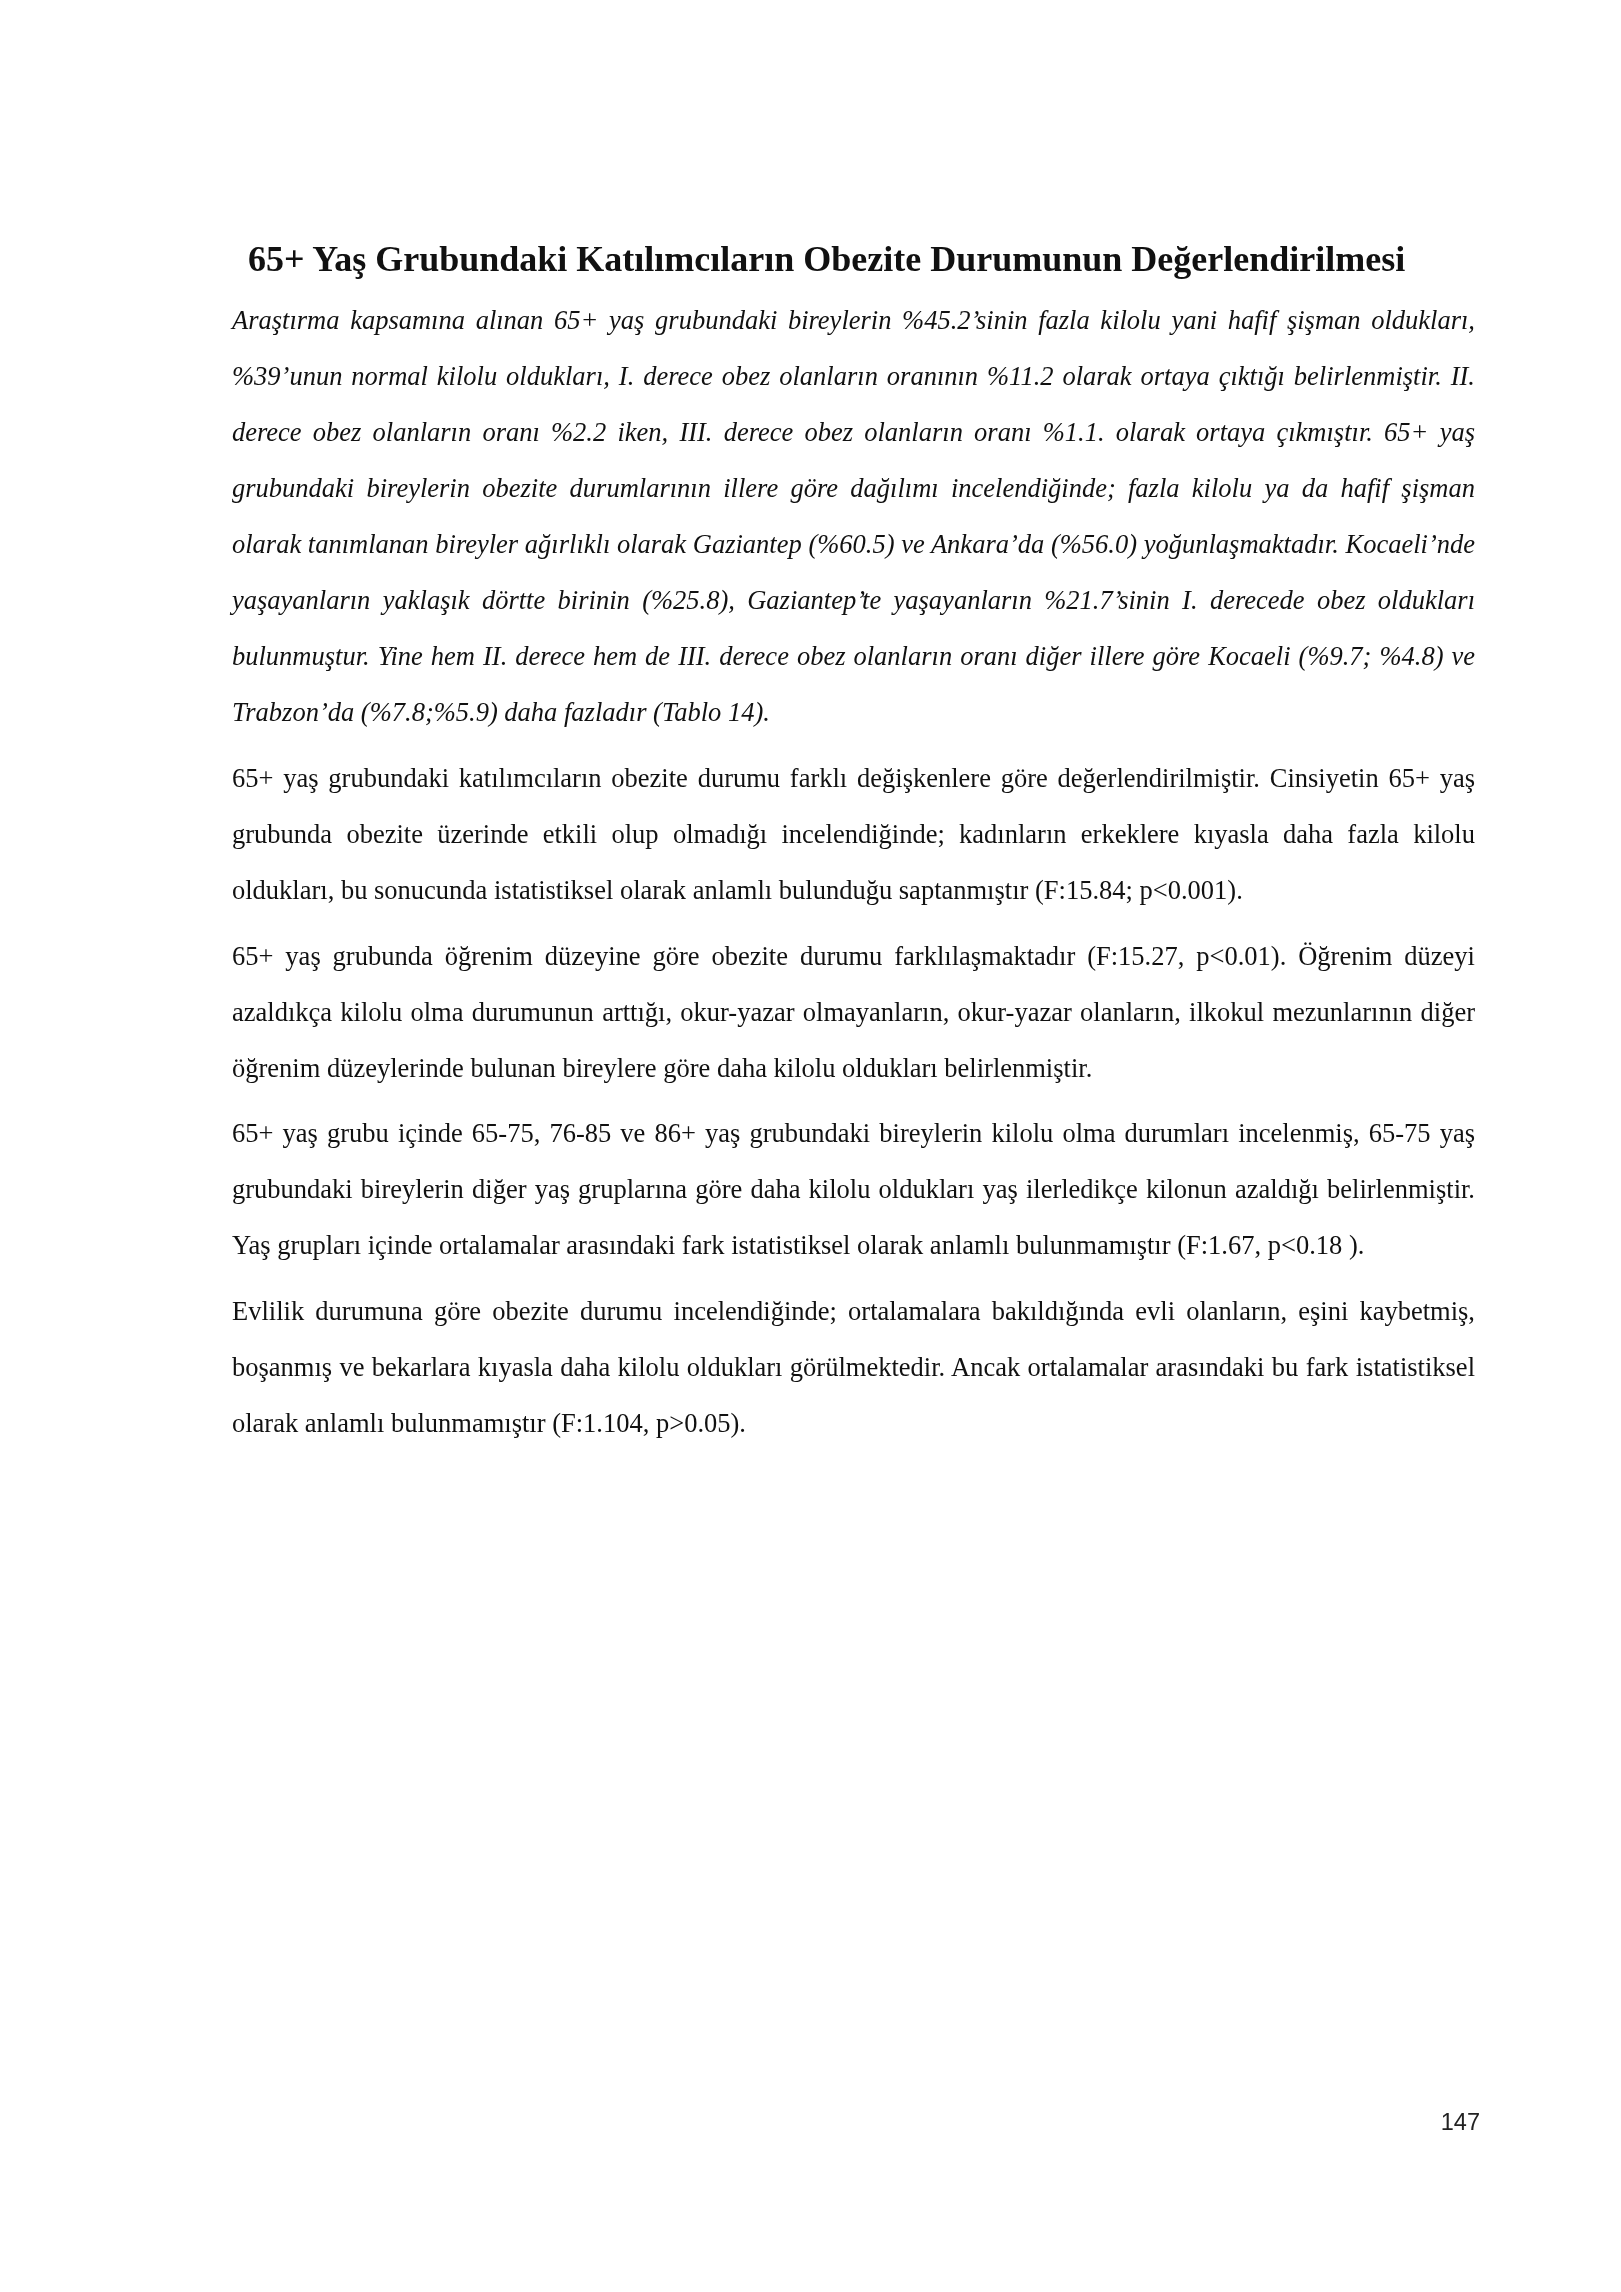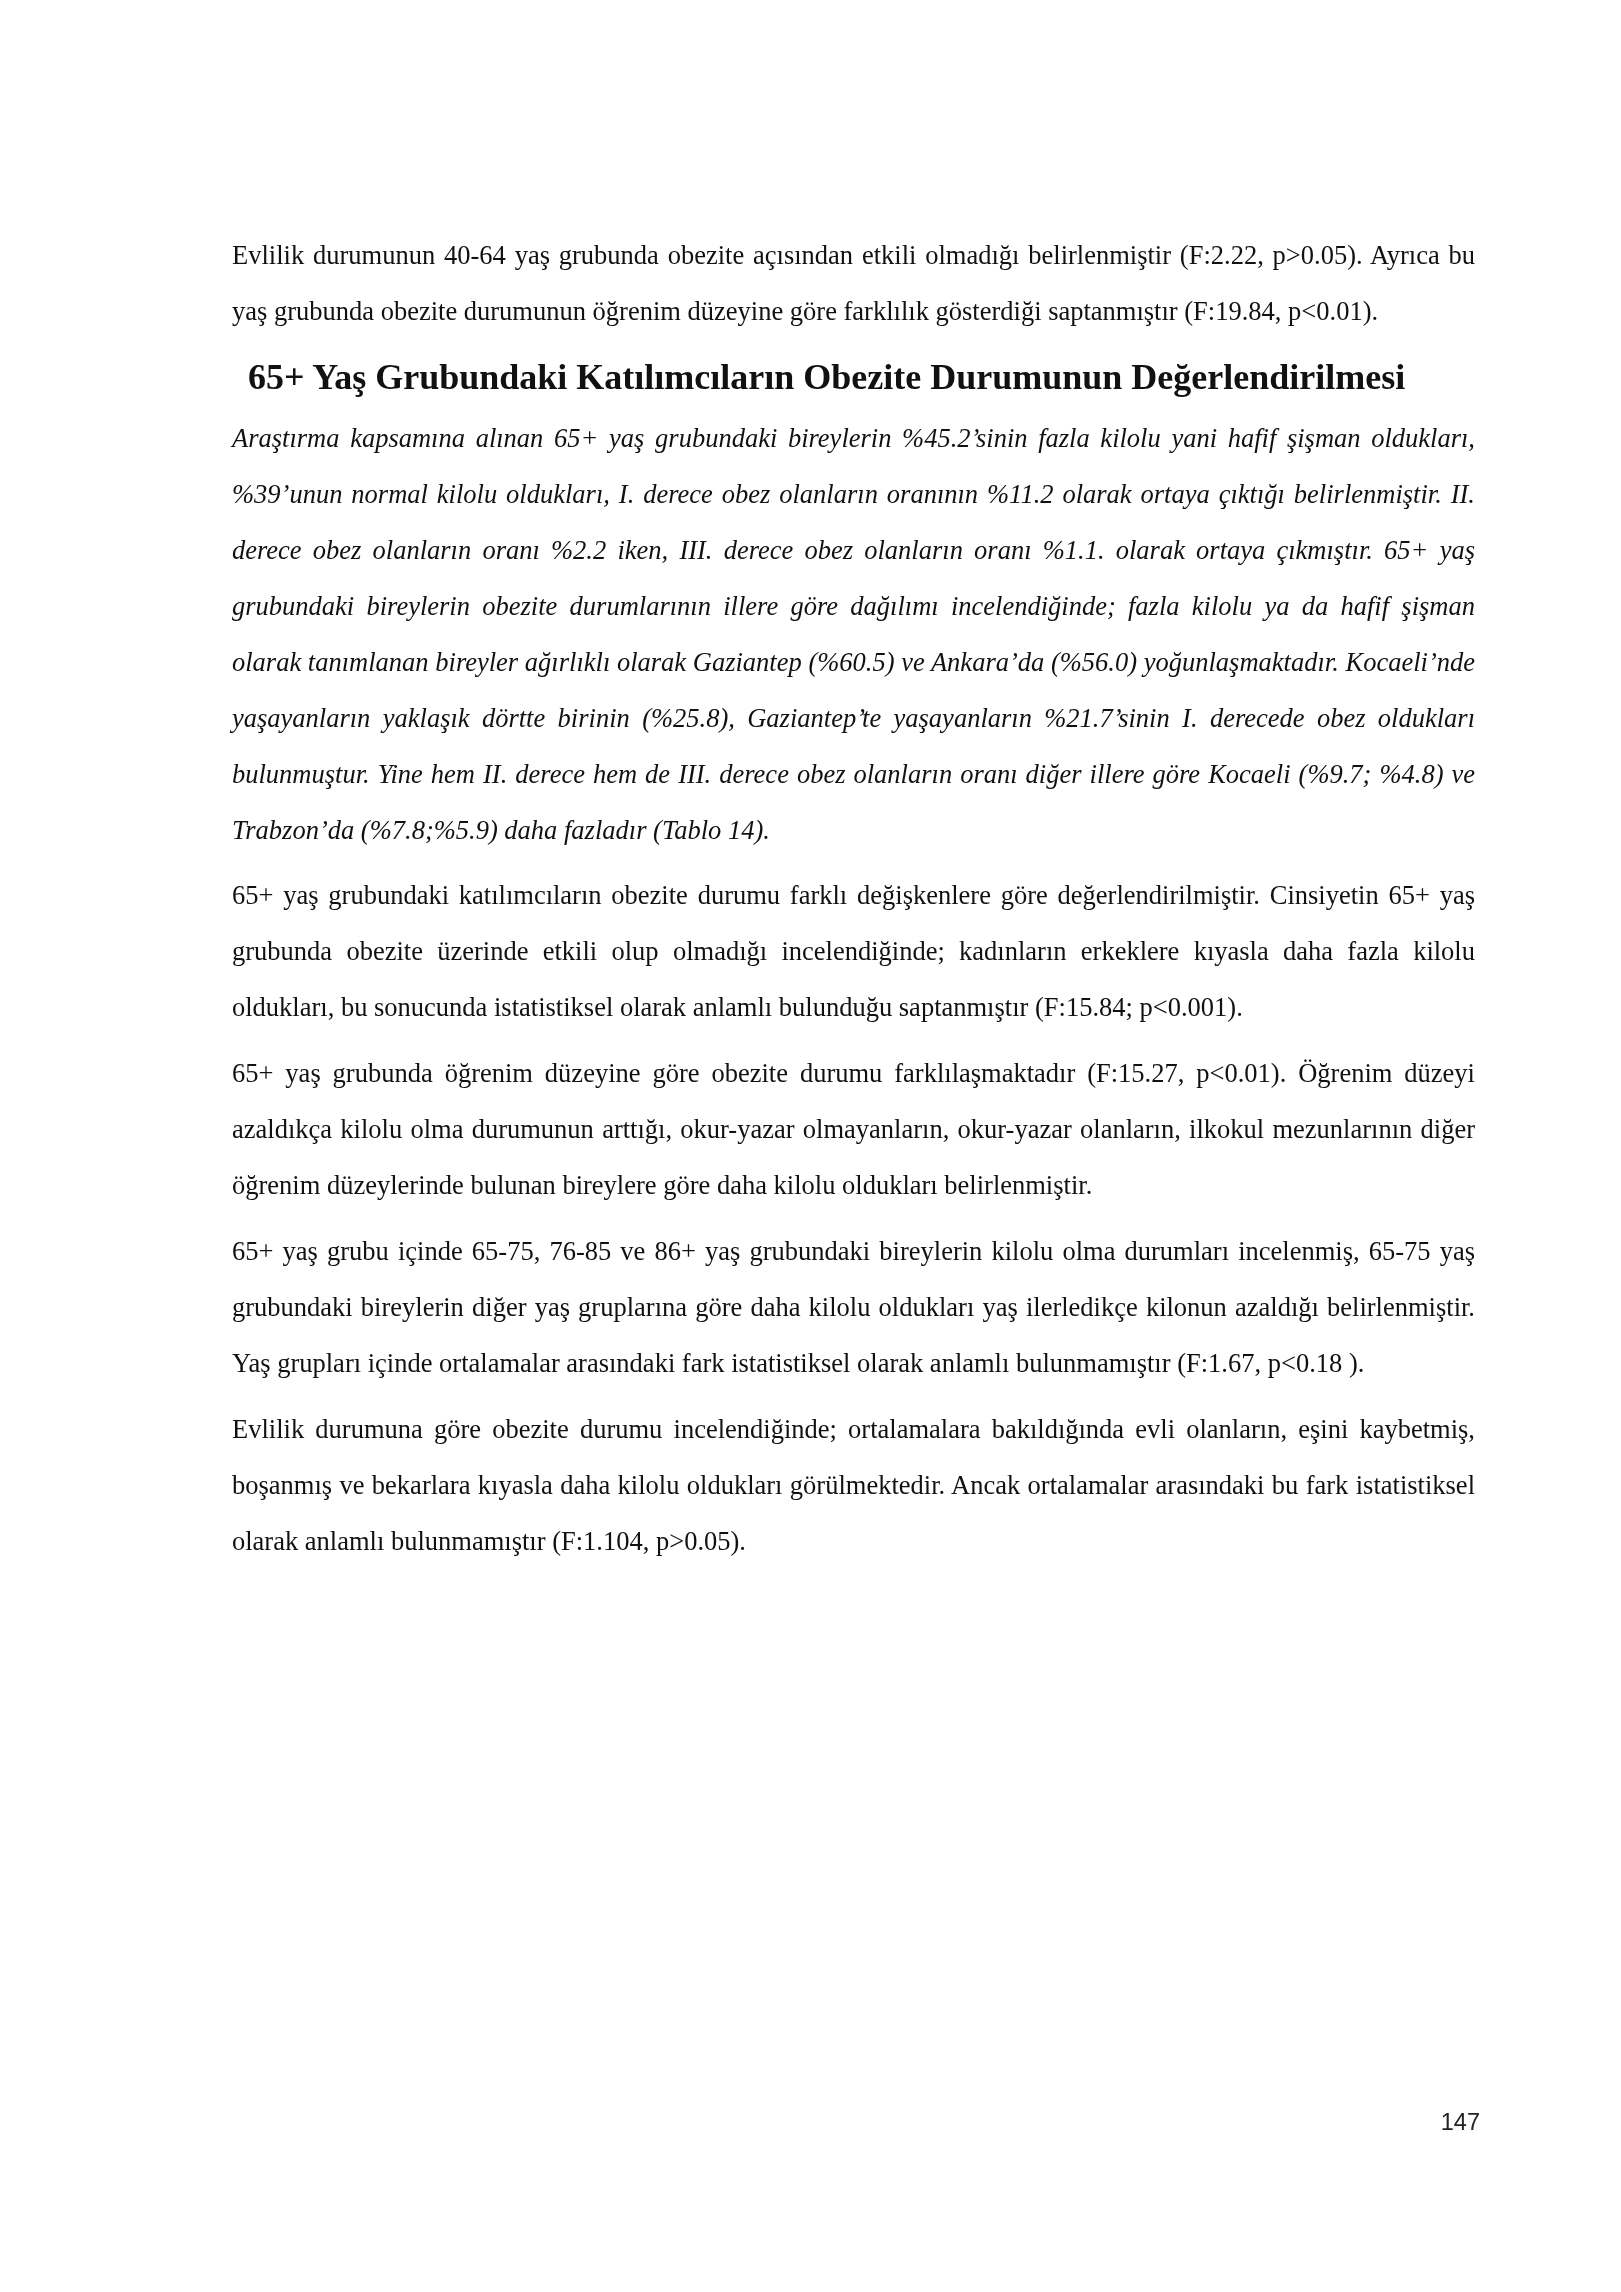--- a/index.html
+++ b/index.html
@@ -35,21 +35,20 @@
     text-align: right;
     font-family: "Liberation Sans", "DejaVu Sans", sans-serif;
     font-size: 23.5px;
     color: #222222;
   }
 </style>
 </head>
 <body>
 
 <div class="page">
-  <p class="para p1">Evlilik durumunun 40-64 yaş grubunda obezite açısından etkili olmadığı belirlenmiştir (F:2.22, p&gt;0.05). Ayrıca bu yaş grubunda obezite durumunun öğrenim düzeyine göre farklılık gösterdiği saptanmıştır (F:19.84, p&lt;0.01).</p>
 
   <h3 class="heading">65+ Yaş Grubundaki Katılımcıların Obezite Durumunun Değerlendirilmesi</h3>
 
   <p class="para after-heading">Araştırma kapsamına alınan 65+ yaş grubundaki bireylerin %45.2’sinin fazla kilolu yani hafif şişman oldukları, %39’unun normal kilolu oldukları, I. derece obez olanların oranının %11.2 olarak ortaya çıktığı belirlenmiştir. II. derece obez olanların oranı %2.2 iken, III. derece obez olanların oranı %1.1. olarak ortaya çıkmıştır. 65+ yaş grubundaki bireylerin obezite durumlarının illere göre dağılımı incelendiğinde; fazla kilolu ya da hafif şişman olarak tanımlanan bireyler ağırlıklı olarak Gaziantep (%60.5) ve Ankara’da (%56.0) yoğunlaşmaktadır. Kocaeli’nde yaşayanların yaklaşık dörtte birinin (%25.8), Gaziantep’te yaşayanların %21.7’sinin I. derecede obez oldukları bulunmuştur. Yine hem II. derece hem de III. derece obez olanların oranı diğer illere göre Kocaeli (%9.7; %4.8) ve Trabzon’da (%7.8;%5.9) daha fazladır (Tablo 14).</p>
 
   <p class="para gap">65+ yaş grubundaki katılımcıların obezite durumu farklı değişkenlere göre değerlendirilmiştir. Cinsiyetin 65+ yaş grubunda obezite üzerinde etkili olup olmadığı incelendiğinde; kadınların erkeklere kıyasla daha fazla kilolu oldukları, bu sonucunda istatistiksel olarak anlamlı bulunduğu saptanmıştır (F:15.84; p&lt;0.001).</p>
 
   <p class="para gap">65+ yaş grubunda öğrenim düzeyine göre obezite durumu farklılaşmaktadır (F:15.27, p&lt;0.01). Öğrenim düzeyi azaldıkça kilolu olma durumunun arttığı, okur-yazar olmayanların, okur-yazar olanların, ilkokul mezunlarının diğer öğrenim düzeylerinde bulunan bireylere göre daha kilolu oldukları belirlenmiştir.</p>
 
   <p class="para gap">65+ yaş grubu içinde 65-75, 76-85 ve 86+ yaş grubundaki bireylerin kilolu olma durumları incelenmiş, 65-75 yaş grubundaki bireylerin diğer yaş gruplarına göre daha kilolu oldukları yaş ilerledikçe kilonun azaldığı belirlenmiştir. Yaş grupları içinde ortalamalar arasındaki fark istatistiksel olarak anlamlı bulunmamıştır (F:1.67, p&lt;0.18 ).</p>

